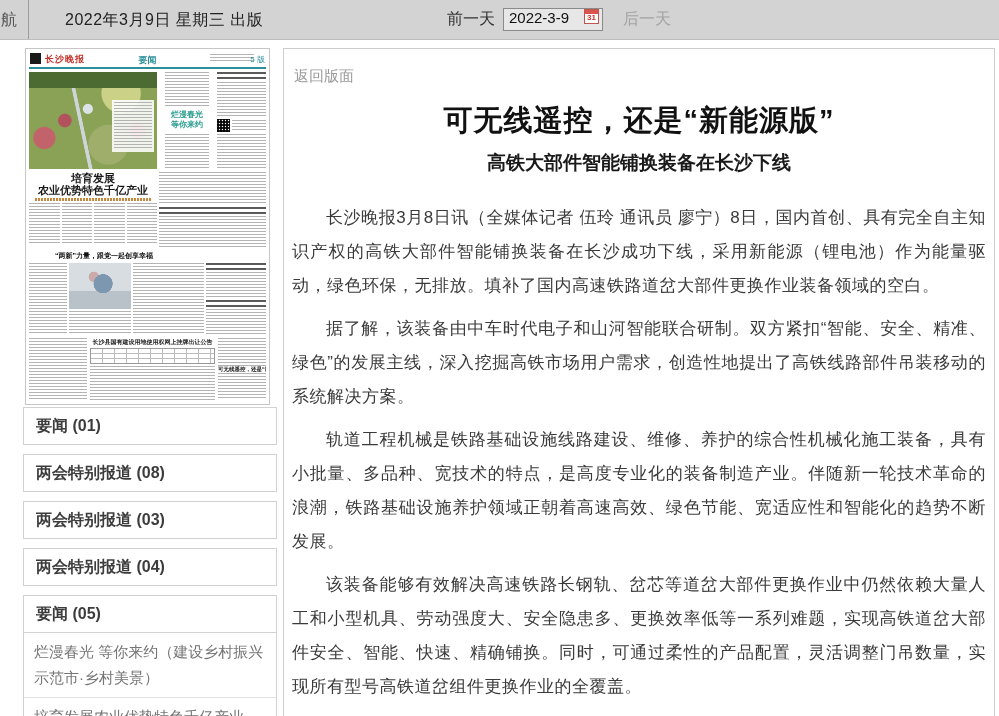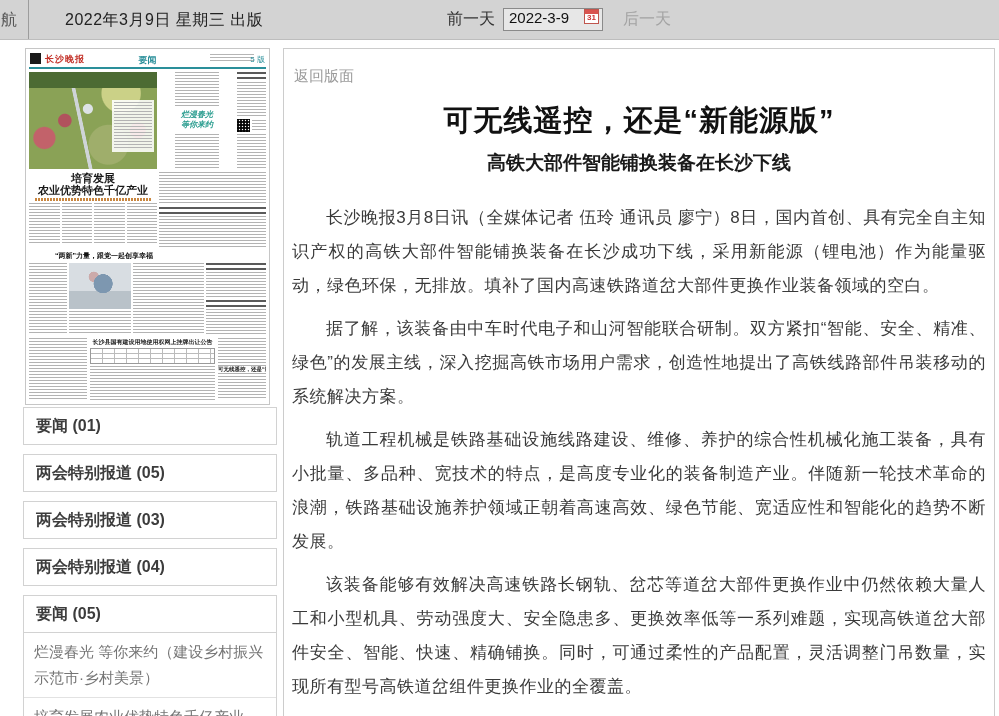--- a/index.html
+++ b/index.html
@@ -32,21 +32,21 @@
   .th-mast { position:absolute; left:16px; top:2px; color:#c4342b; font-weight:bold;
     font-size:9px; letter-spacing:1px; white-space:nowrap; }
   .th-sec { position:absolute; left:0; right:0; top:3px; text-align:center;
     color:#2a8f9a; font-size:9px; font-weight:bold; }
   .th-pg { position:absolute; right:1px; top:3px; color:#2a8f9a; font-size:8px; }
   .th-hl { position:absolute; right:12px; top:3px; width:44px; height:9px;
     background:repeating-linear-gradient(180deg,#b5b5b5 0 1px,transparent 1px 3px); }
   .ft { background:repeating-linear-gradient(180deg,#b3b3b3 0 1px,transparent 1px 3px); }
   .ftd { background:repeating-linear-gradient(180deg,#5a5a5a 0 2px,transparent 2px 5px); }
   .th-body { padding:3px; }
-  .row1 { display:flex; height:97px; gap:18px;font-style:italic; }
+  .row1 { display:flex; height:97px; gap:8px; }
   .th-photo { width:128px; position:relative; background-color:#8aa256; background-image:
       linear-gradient(180deg,#4c6b33 0 16%,rgba(76,107,51,0) 16%),
       radial-gradient(circle at 72% 22%, #cbd187 0 16%, rgba(0,0,0,0) 17%),
       radial-gradient(circle at 28% 50%, #b1525d 0 6%, rgba(0,0,0,0) 7%),
       radial-gradient(circle at 46% 38%, #dde2e6 0 5%, rgba(0,0,0,0) 6%),
       radial-gradient(circle at 12% 68%, #c2626a 0 8%, rgba(0,0,0,0) 9%),
       radial-gradient(circle at 62% 75%, #9fae6b 0 18%, rgba(0,0,0,0) 19%),
       radial-gradient(circle at 85% 60%, #b85450 0 6%, rgba(0,0,0,0) 7%),
       linear-gradient(78deg, rgba(0,0,0,0) 40%, #cfd4d8 40.5%, #cfd4d8 42.5%, rgba(0,0,0,0) 43%); }
   .th-photo .cap { position:absolute; right:3px; top:28px; width:42px; height:52px;
@@ -222,21 +222,21 @@
         <div class="c5">
           <div class="ft t"></div>
           <div class="th-wx">可无线遥控，还是“新能源版”</div>
           <div class="ft t"></div>
         </div>
       </div>
     </div>
   </div>
 
   <div class="sec first">要闻 (01)</div>
-  <div class="sec">两会特别报道 (05)</div>
+  <div class="sec">两会特别报道 (08)</div>
   <div class="sec">两会特别报道 (03)</div>
   <div class="sec">两会特别报道 (04)</div>
 
   <div class="group">
     <div class="sec">要闻 (05)</div>
     <div class="links">
       <div class="link-item">烂漫春光 等你来约（建设乡村振兴示范市·乡村美景）</div>
       <div class="link-item">培育发展农业优势特色千亿产业</div>
     </div>
   </div>

